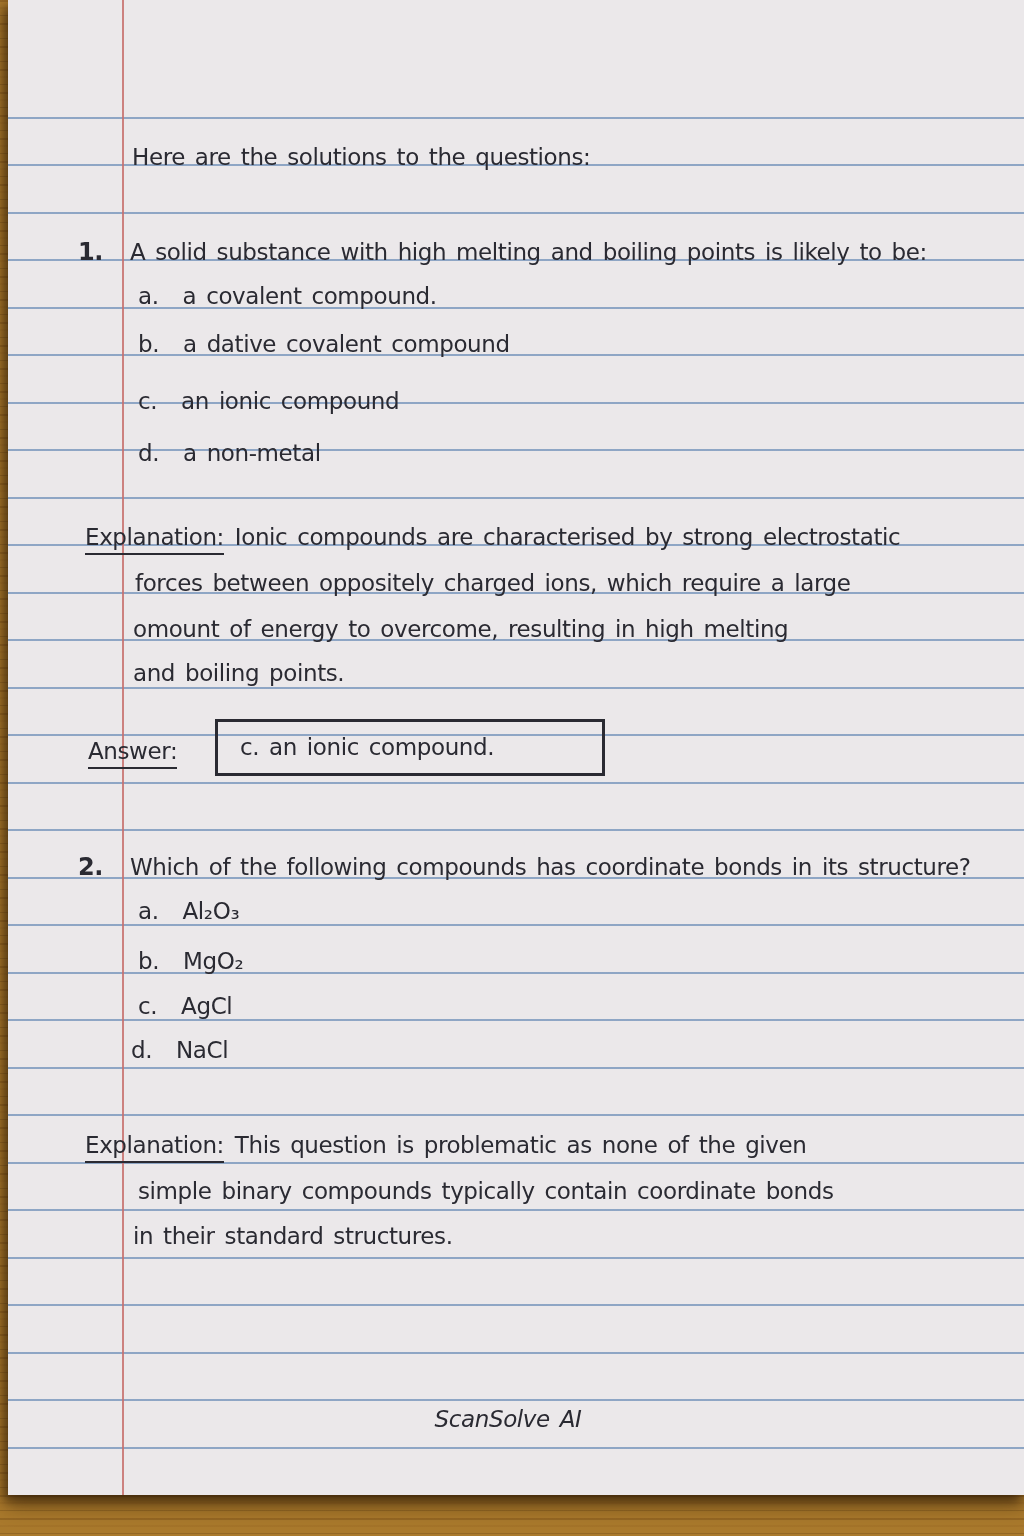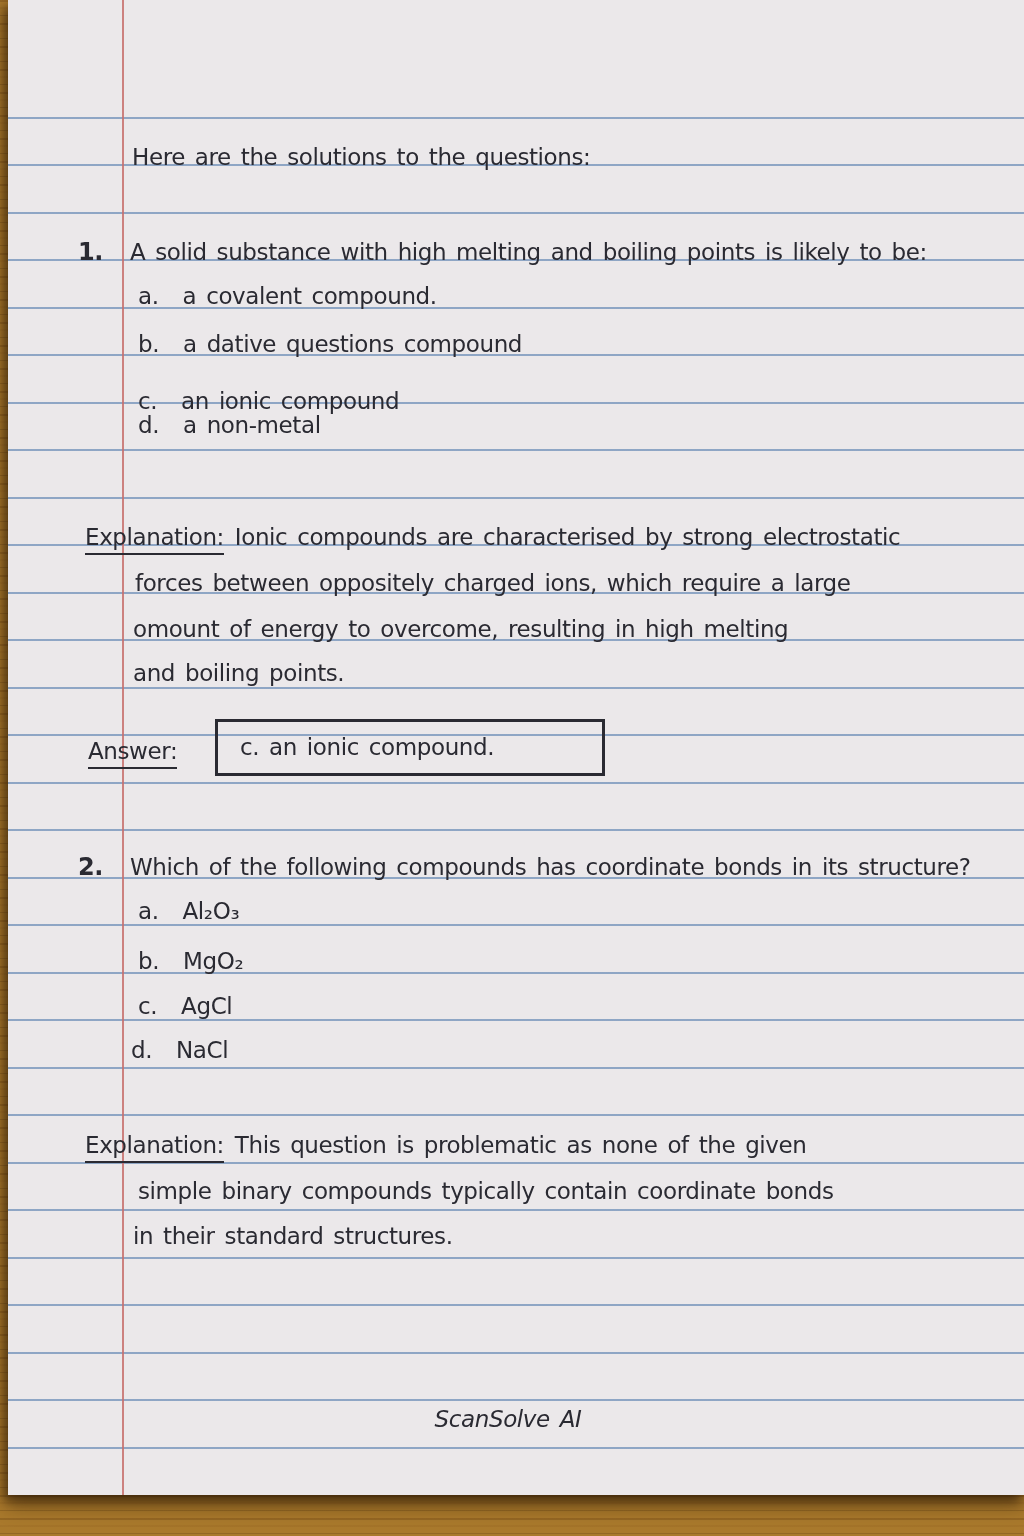--- a/index.html
+++ b/index.html
@@ -55,27 +55,27 @@
 
 <div class="abs t num" style="top:229px;left:78px">1.</div>
 <div class="abs t" style="top:229px;left:130px">A solid substance with high melting and boiling points is likely to be:</div>
 
 <div class="abs t opt" style="top:273px;left:138px">
   <span class="lbl">a.</span>
   <span>a covalent compound.</span>
 </div>
 <div class="abs t opt" style="top:321px;left:138px">
   <span class="lbl">b.</span>
-  <span>a dative questions compound</span>
+  <span>a dative covalent compound</span>
 </div>
 <div class="abs t opt" style="top:378px;left:138px">
   <span class="lbl">c.</span>
   <span>an ionic compound</span>
 </div>
-<div class="abs t opt" style="top:402px;left:138px">
+<div class="abs t opt" style="top:430px;left:138px">
   <span class="lbl">d.</span>
   <span>a non-metal</span>
 </div>
 
 <div class="abs t" style="top:514px;left:85px">
   <span class="ulabel">Explanation:</span>
   <span class="lead">Ionic compounds are characterised by strong electrostatic</span>
 </div>
 <div class="abs t" style="top:560px;left:135px">forces between oppositely charged ions, which require a large</div>
 <div class="abs t" style="top:606px;left:133px">omount of energy to overcome, resulting in high melting</div>

